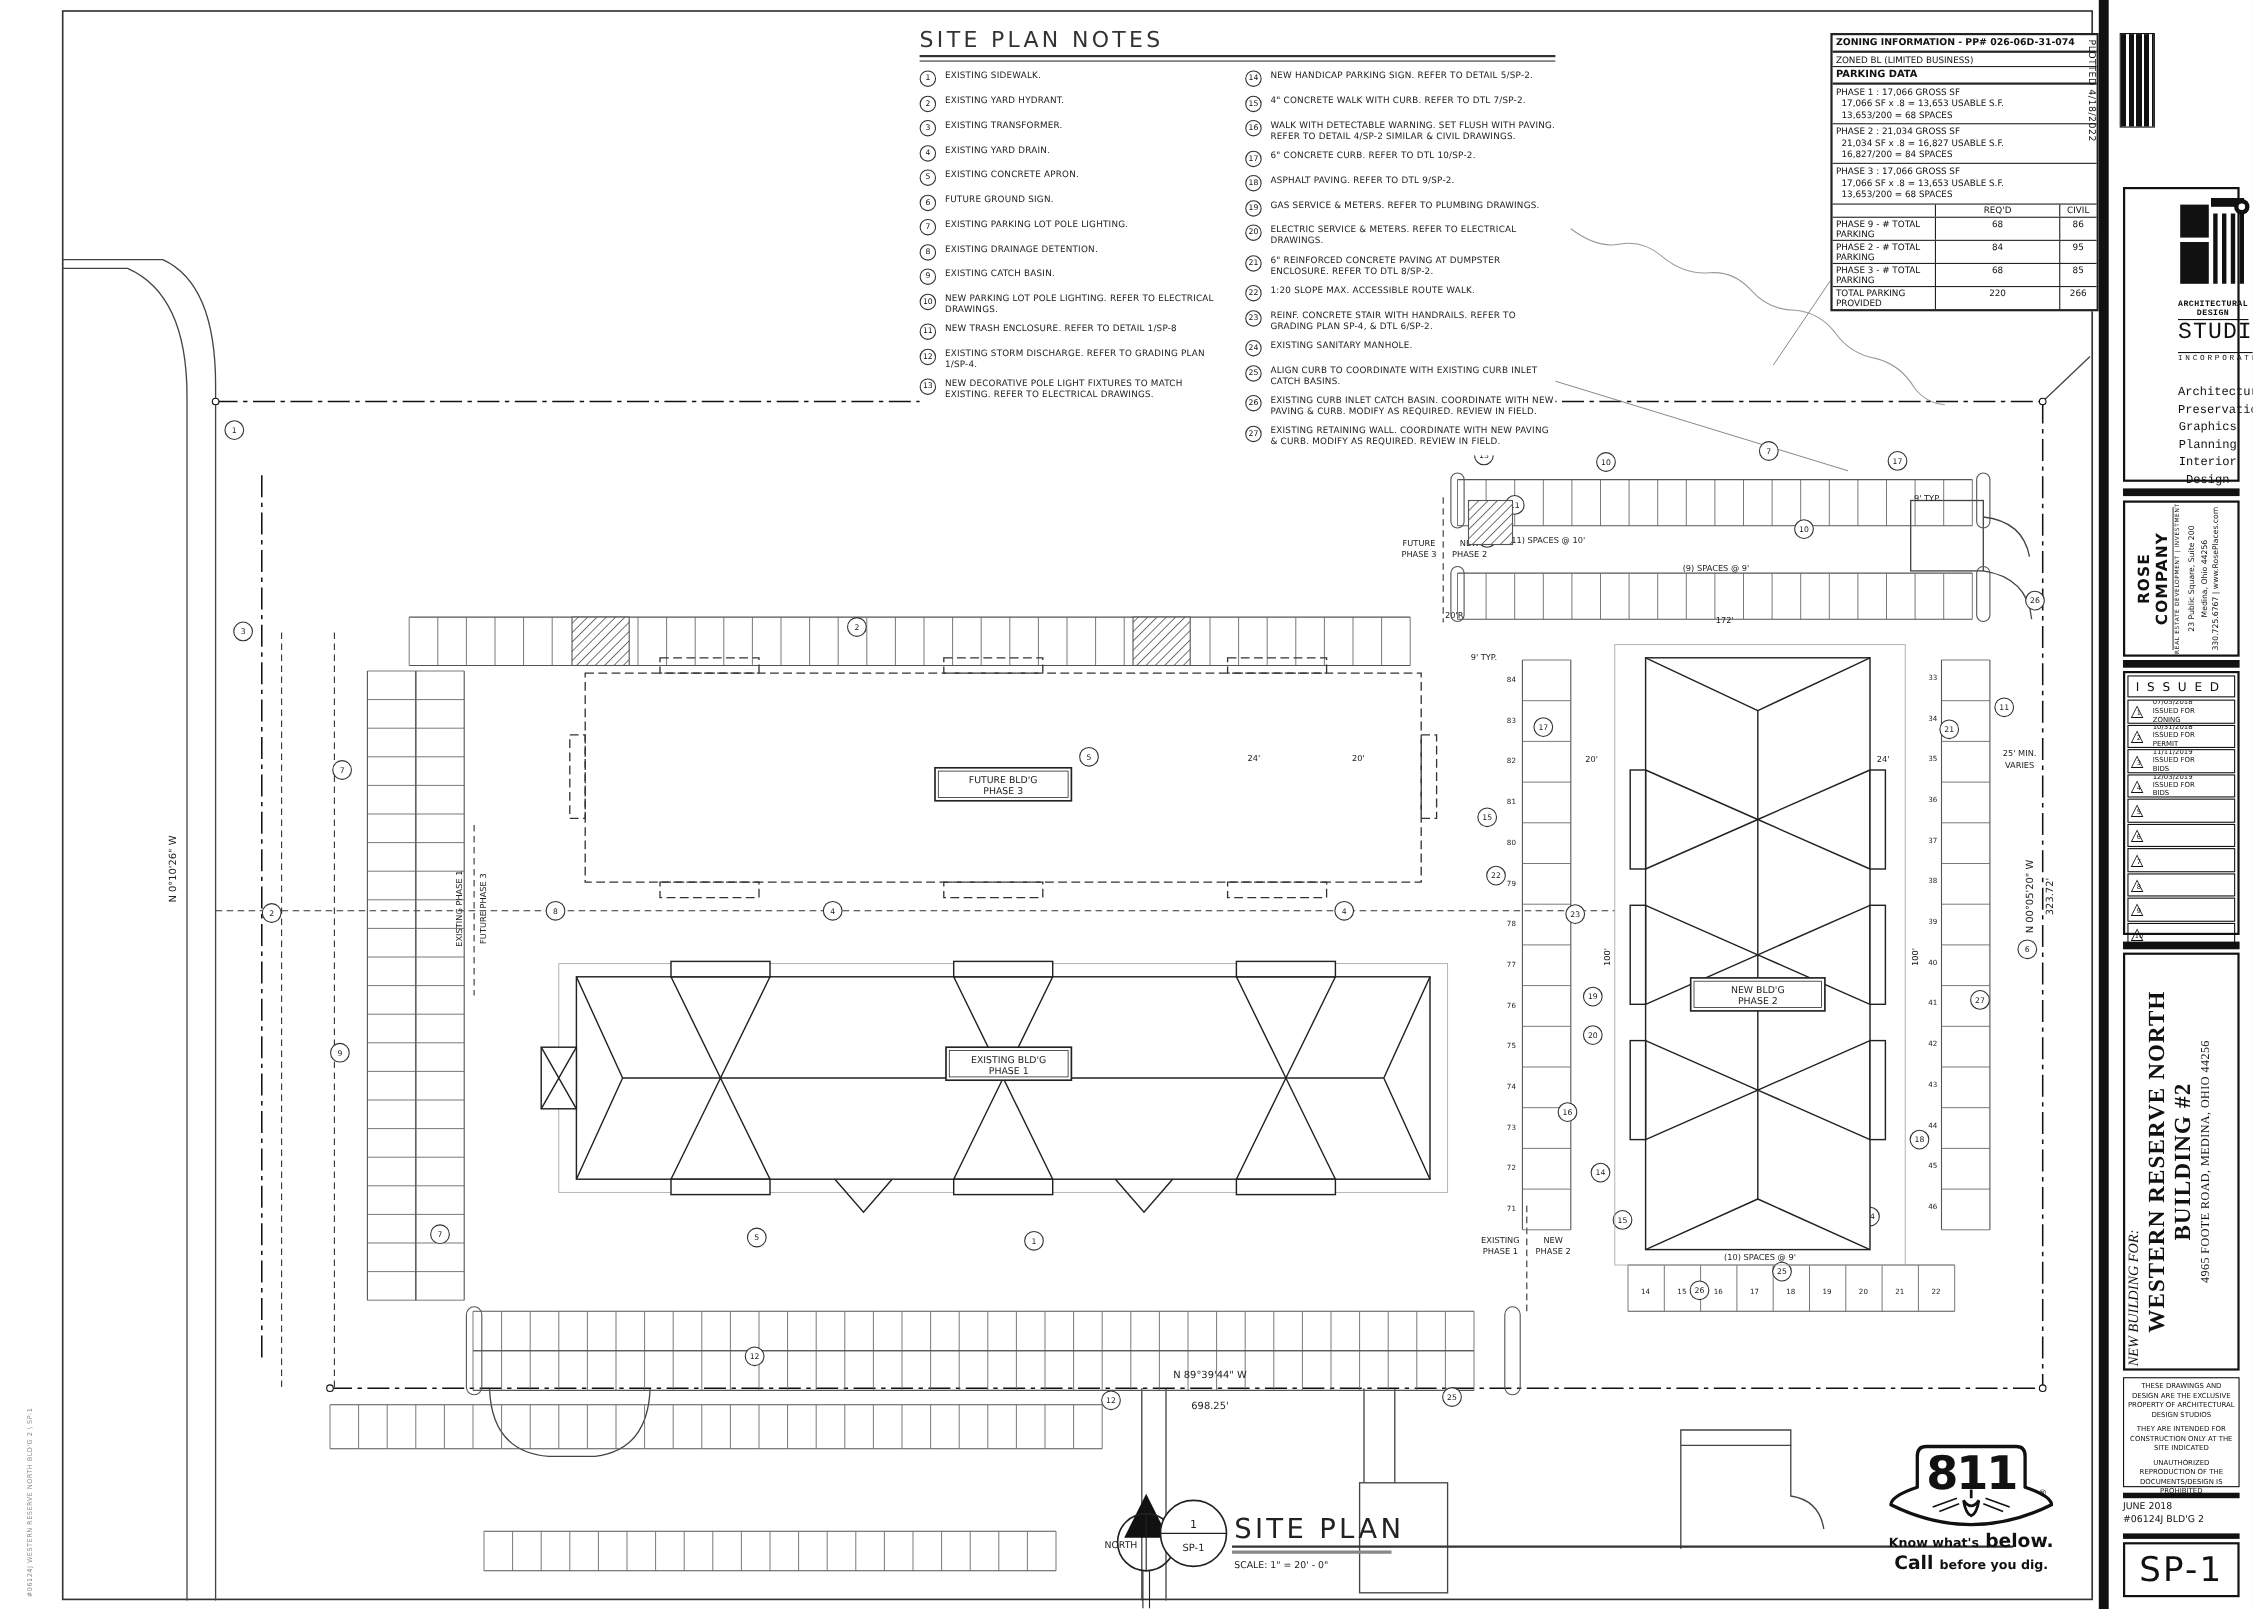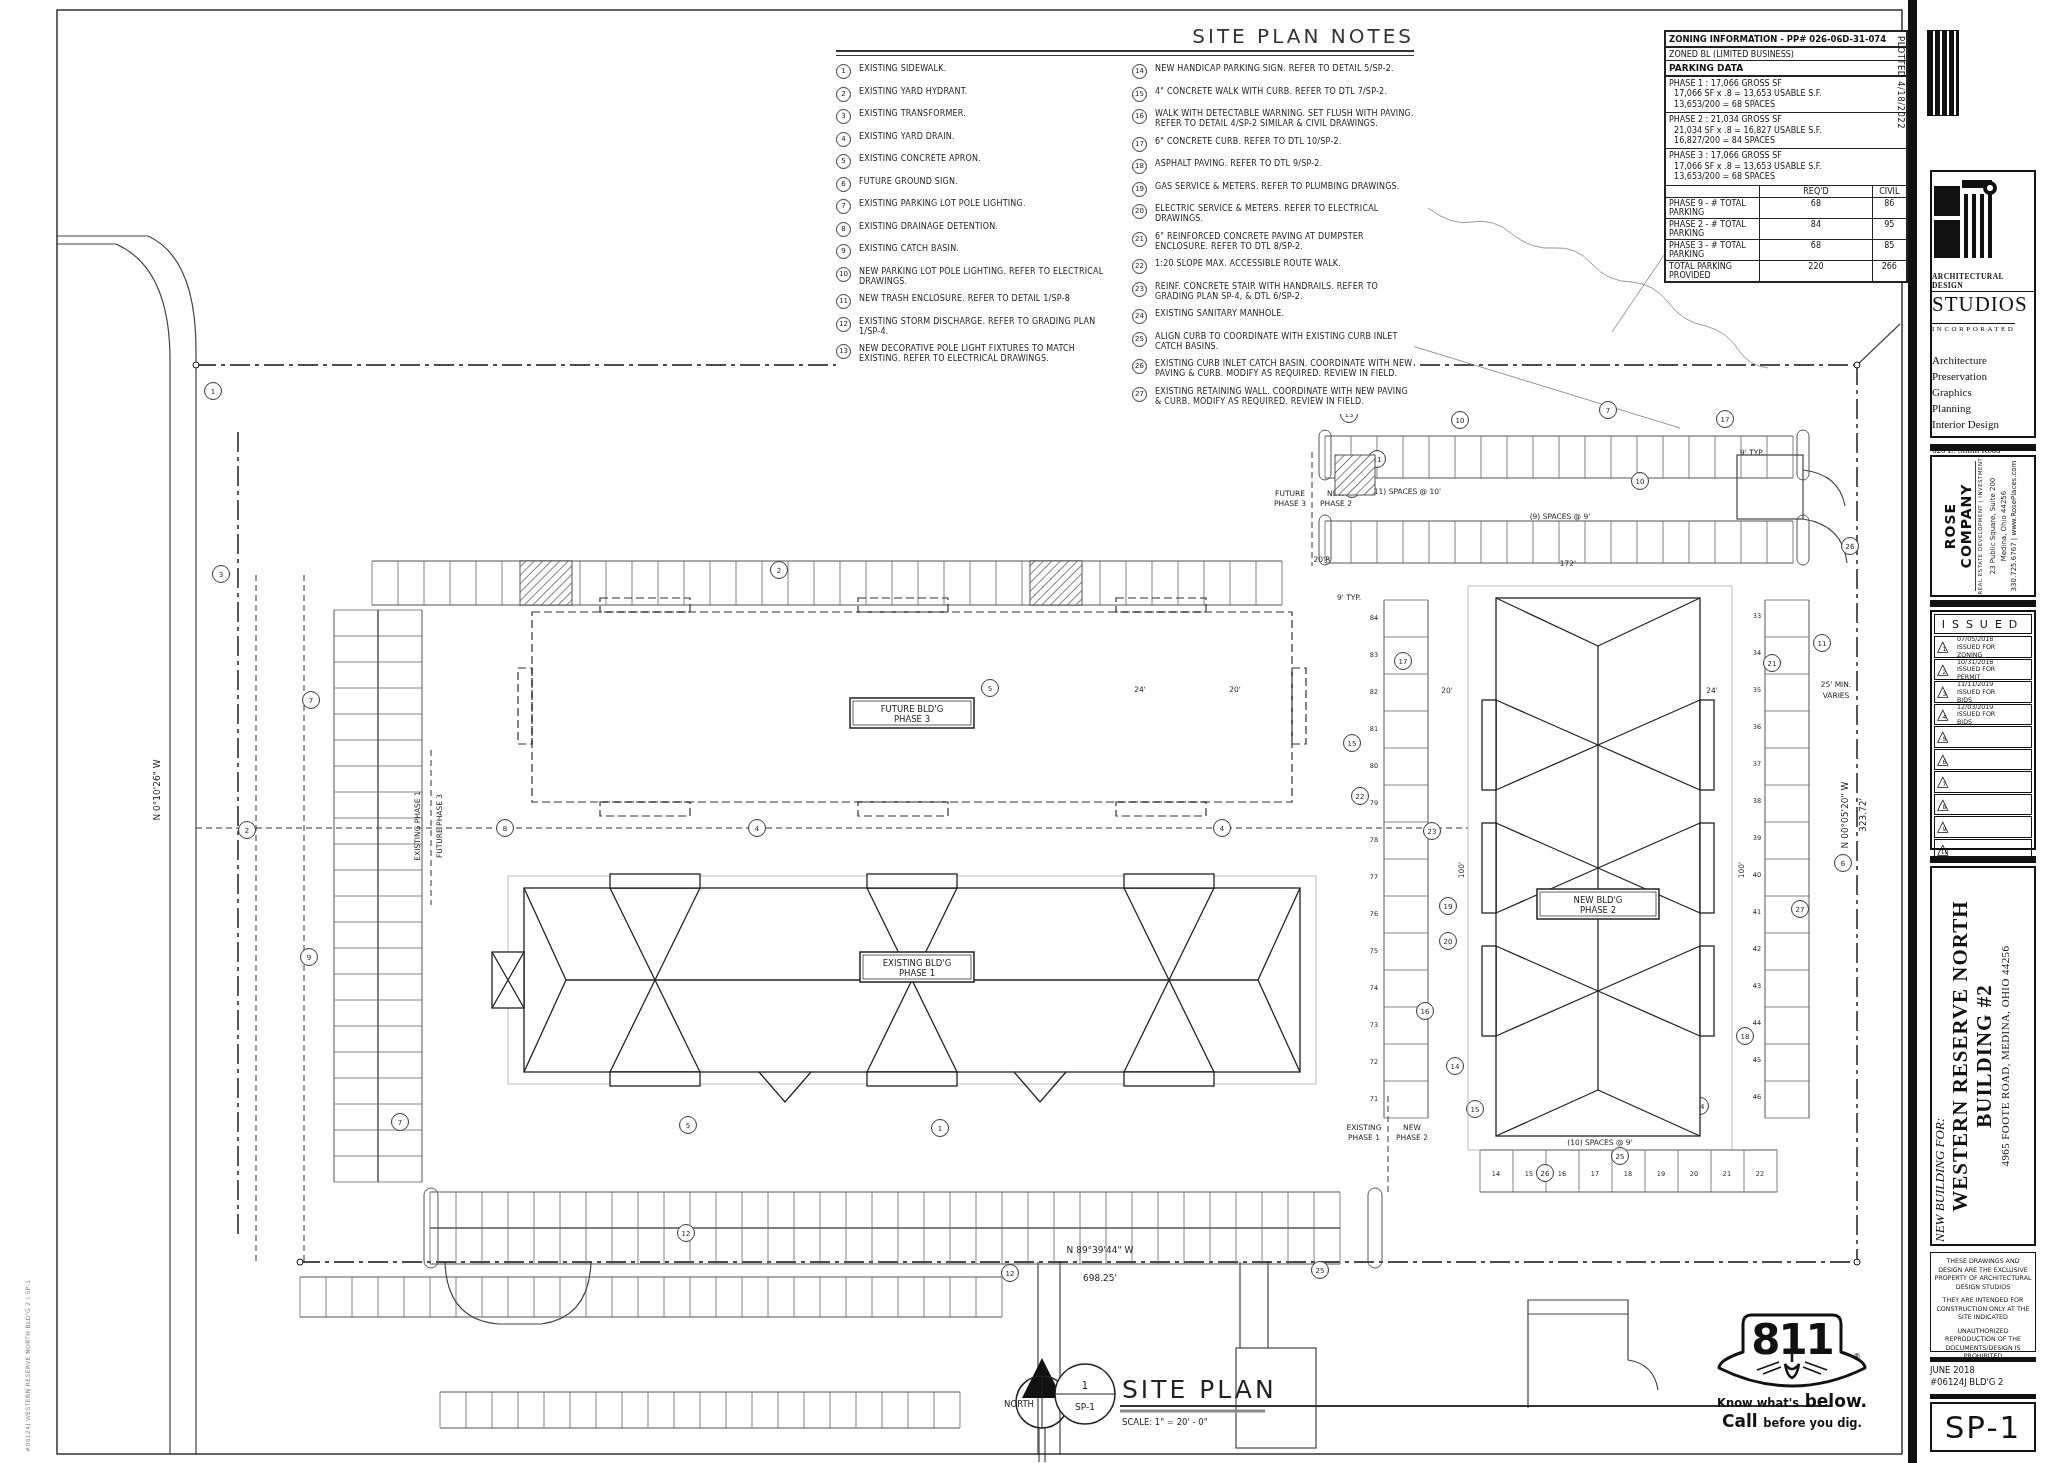--- a/index.html
+++ b/index.html
@@ -10,21 +10,21 @@
   .bear{font-size:9px;text-anchor:middle;}
   .blbl{font-size:8.5px;text-anchor:middle;}
   .ttl{font-size:25px;fill:#555;letter-spacing:3px;}
   .scale{font-size:8.5px;}
   .co{font-size:10px;text-anchor:middle;}
   .co2{font-size:9px;text-anchor:middle;}
   .nor{font-size:8.5px;text-anchor:end;}
 
   
   .notes{position:absolute;left:836px;top:24px;width:578px;background:#fff;}
-  .notes h1{margin:0 0 2px;font-size:20px;font-weight:400;letter-spacing:3px;text-align:right;color:#333;}
+  .notes h1{margin:0 0 2px;font-size:20px;font-weight:400;letter-spacing:3px;text-align:left;color:#333;}
   .rule2{border-top:2px solid #333;border-bottom:1px solid #333;height:3px;margin-bottom:8px;}
   .ncols{display:flex;gap:14px;}
   .ncol{flex:1;}
   .note{display:flex;align-items:flex-start;margin-bottom:7.5px;}
   .kn{width:13px;height:13px;border:1px solid #333;border-radius:50%;font-size:7px;line-height:13px;
       text-align:center;margin-right:8px;flex:none;}
   .nt{font-size:8px;line-height:1.25;color:#222;letter-spacing:.2px;}
 
   
   .zoning{position:absolute;left:1664px;top:30px;width:240px;background:#fff;border:2px solid #222;font-size:8px;}
@@ -38,21 +38,21 @@
   .zc{flex:.65;text-align:center;padding:1px 0;}
   .zc+.zc{border-left:1px solid #222;}
   .zhrow .zl{border-right:1px solid #222;}
 
   
   .sidebar{position:absolute;left:1908px;top:0;width:131px;height:1463px;background:#fff;border-left:9px solid #111;}
   .sb-box{position:absolute;left:13px;width:106px;background:#fff;border:2px solid #111;box-sizing:border-box;}
   .bar{position:absolute;left:13px;width:106px;height:7px;background:#111;}
   .stamp{position:absolute;left:10px;top:30px;width:30px;height:84px;
          background:repeating-linear-gradient(90deg,#111 0 5px,#fff 5px 7px);border:1px solid #111;}
-  .arch{top:170px;height:268px;font-family:Liberation Serif, serif;}
+  .arch{top:170px;height:268px;text-align:center;font-family:Liberation Mono, monospace;padding-left:48px;}
   .f1{display:inline-block;font-size:7.5px;font-weight:700;letter-spacing:.4px;border-bottom:1.5px solid #111;padding-bottom:1px;}
   .f2{font-size:21px;letter-spacing:1px;margin:0;}
   .f3{display:inline-block;font-size:7px;letter-spacing:2.5px;border-top:1.5px solid #111;padding-top:1px;}
   .svcs{font-size:11px;line-height:1.45;margin-top:18px;}
   .addr{font-size:9px;line-height:1.5;margin-top:11px;}
   .cpy{font-size:6.5px;font-weight:700;line-height:1.6;margin-top:9px;}
   .rot{position:absolute;left:0;transform-origin:0 0;transform:rotate(-90deg);}
   .rose{top:455px;height:142px;}
   .rosein{width:138px;height:98px;top:138px;left:0;display:flex;flex-direction:column;justify-content:center;text-align:center;}
   .rname{font-weight:700;font-size:14px;letter-spacing:1px;border-bottom:1px solid #444;margin:0 4px;padding-bottom:1px;}

